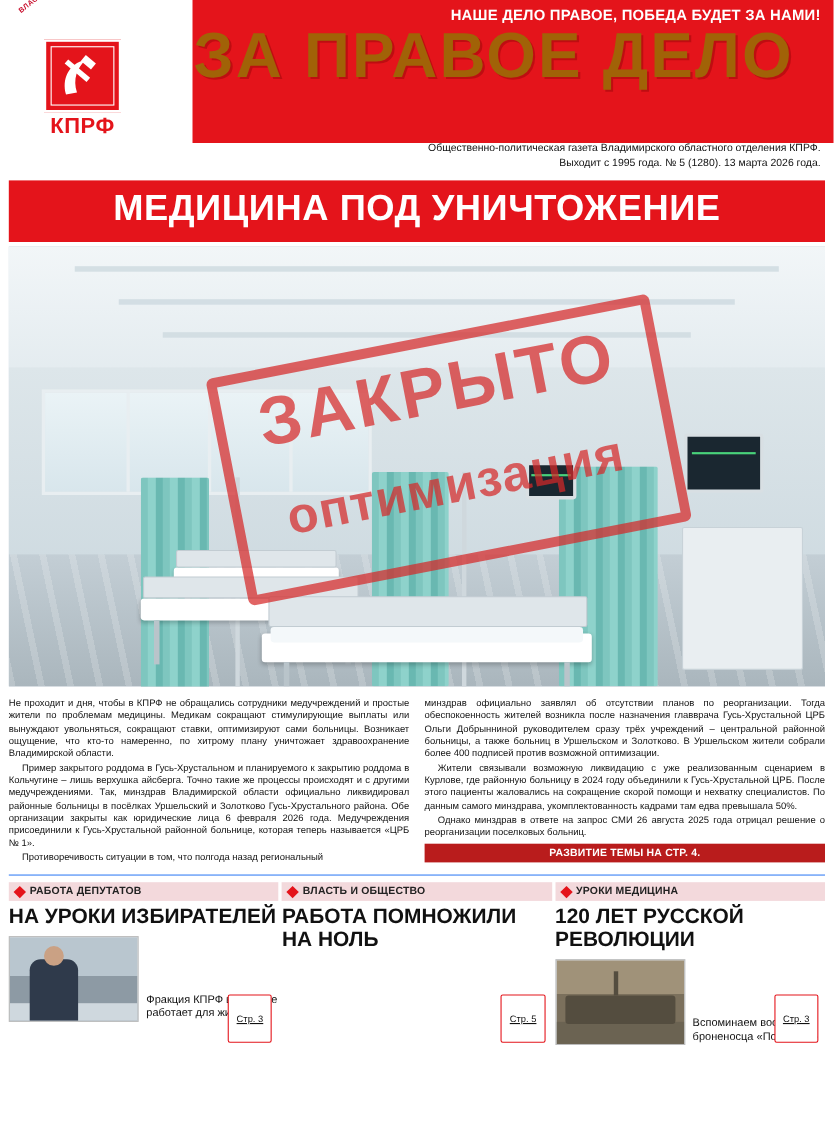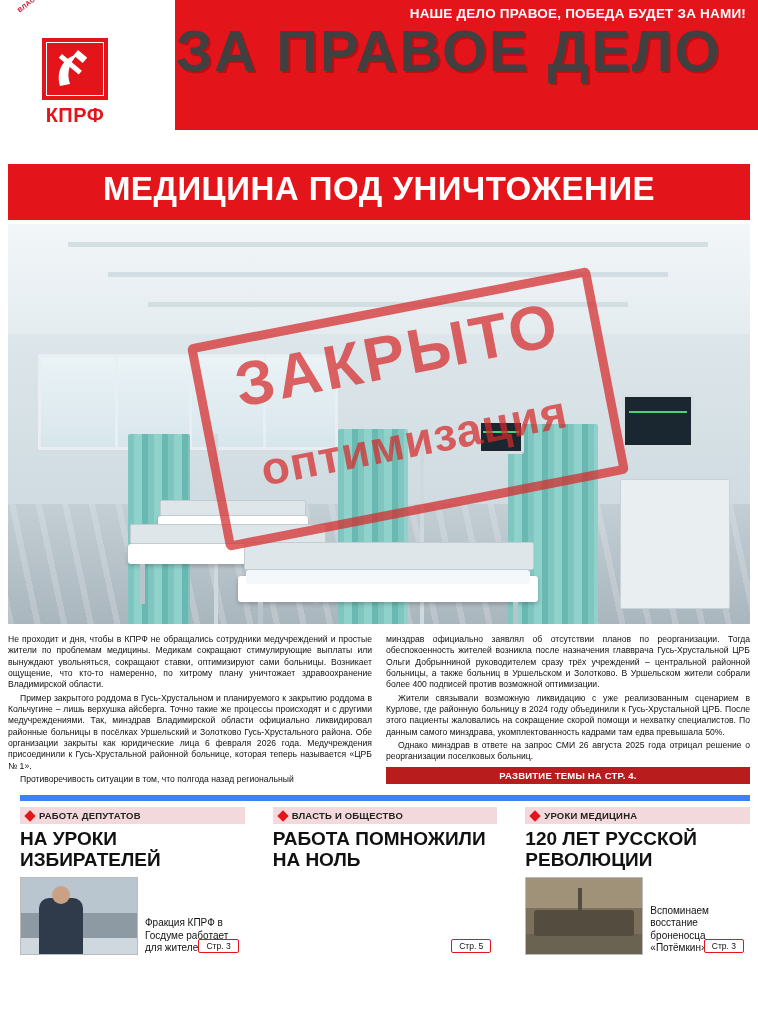--- a/index.html
+++ b/index.html
@@ -39,21 +39,21 @@
     right: 12px; top: 6px;
     color: #ffffff;
     font-size: 13.5px;
     font-weight: bold;
     letter-spacing: .2px;
     white-space: nowrap;
   }
   .paper-title {
     position: absolute;
     left: 176px; top: 22px;
-    color: #404040;
+    color: #a16207;
     font-size: 58px;
     font-weight: bold;
     letter-spacing: 2px;
     line-height: 1;
     white-space: nowrap;
     font-family: "Liberation Sans", sans-serif;
     text-shadow: 2px 2px 0 rgba(120,0,0,.35);
   }
   .masthead-sub {
     position: absolute;
@@ -254,24 +254,24 @@
     color: #fff;
     font-size: 9.5px;
     font-weight: bold;
     text-align: center;
     padding: 3px 4px;
     letter-spacing: .2px;
   }
 
   
   .teasers {
-    margin: 8px 8px 0 20px;
+    margin: 8px 8px 0 8px;
     display: flex;
-    gap: 28px;
-    border-top: 6px solid #3b82f6;
+    gap: 3px;
+    border-top: 1px solid #3b82f6;
     padding-top: 6px;
   }
   .teaser { width: 33.33%; position: relative; }
   .teaser-rubric {
     display: flex; align-items: center; gap: 5px;
     background: #f3d9dc;
     padding: 3px 6px;
     margin-bottom: 5px;
   }
   .rubric-diamond {
@@ -295,22 +295,23 @@
   }
   .teaser-cap {
     font-size: 10px; line-height: 1.25; color: #111; flex: 1 1 auto;
   }
   .page-badge {
     position: absolute; right: 6px; bottom: 2px;
     border: 1px solid #e4141b;
     color: #111;
     background: #fff;
     font-size: 8.5px;
-    padding: 1px 7px;
+    padding: 16px 7px;
     border-radius: 2px;
+    text-decoration: underline;
   }
 
   
   .ph1 { position:absolute; inset:0; background: linear-gradient(to bottom,#b9c6cf 0 46%, #8d9aa4 46% 100%); }
   .ph1 .man { position:absolute; left:18px; bottom:0; width:44px; height:56px; background:#2f3a4b; border-radius:10px 10px 0 0;}
   .ph1 .head { position:absolute; left:31px; bottom:50px; width:18px; height:18px; background:#caa184; border-radius:50%;}
   .ph1 .desk { position:absolute; left:0; bottom:0; width:100%; height:16px; background:#cfd8de;}
   .ph2 { position:absolute; inset:0; background: linear-gradient(to bottom,#e6ebee 0 55%, #cfd6da 55% 100%); }
   .ph2 .win { position:absolute; left:8px; top:6px; width:46px; height:34px; background:#eef6f9; border:2px solid #9fb0b8;}
   .ph2 .p1 { position:absolute; left:12px; bottom:4px; width:22px; height:40px; background:#f0f2f4; border-radius:7px 7px 0 0;}
@@ -340,20 +341,24 @@
         <rect x="10" y="8" width="26" height="5" transform="rotate(40 10 8)" fill="#ffffff"></rect>
         <rect x="26" y="4" width="12" height="7" transform="rotate(40 26 4)" fill="#ffffff"></rect>
       </svg>
     </div>
     <div class="emblem-kprf">КПРФ</div>
   </div>
 
   <div class="slogan">НАШЕ ДЕЛО ПРАВОЕ, ПОБЕДА БУДЕТ ЗА НАМИ!</div>
   <div class="paper-title">ЗА ПРАВОЕ ДЕЛО</div>
 
+  <div class="masthead-sub">
+    <div>Общественно-политическая газета Владимирского областного отделения КПРФ.</div>
+    <div>Выходит с 1995 года. № 5 (1280). 13 марта 2026 года.</div>
+  </div>
 </div>
 
 <div class="headline-band">
   <div class="headline-text">МЕДИЦИНА ПОД УНИЧТОЖЕНИЕ</div>
 </div>
 
 <div class="photo-wrap">
   <div class="ward">
     <div class="ceiling">
       <div class="ceil-line" style="left:60px; top:18px; width:640px;"></div>

